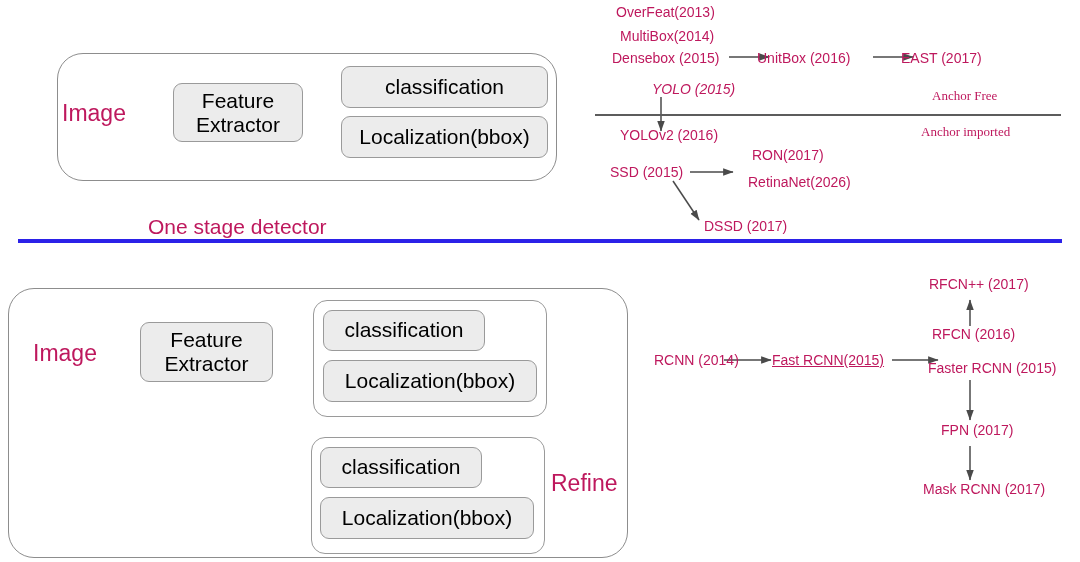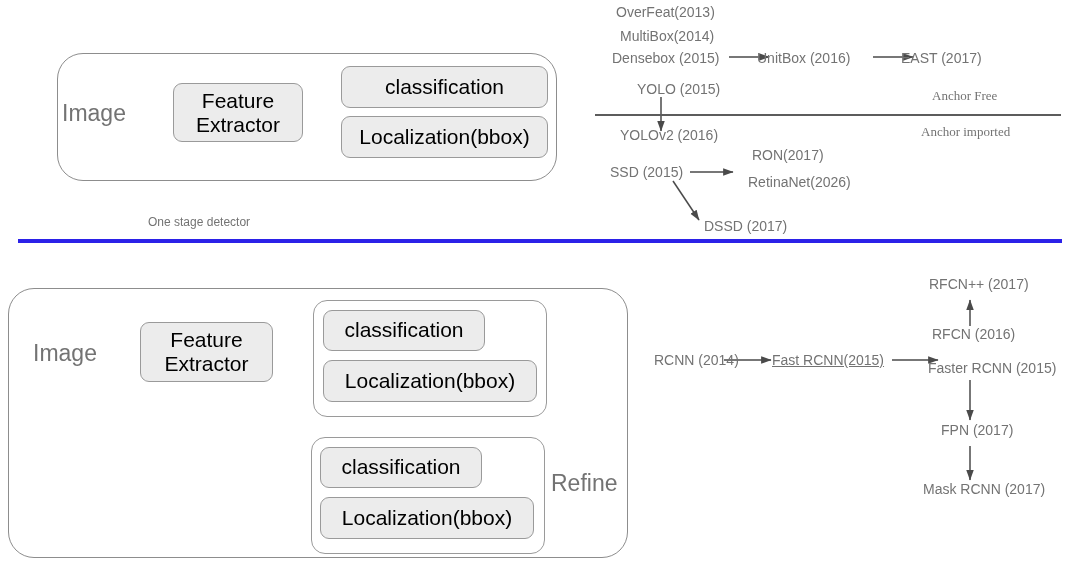--- a/index.html
+++ b/index.html
@@ -33,24 +33,24 @@
     border:1.4px solid #9a9a9a;
     border-radius:9px;
     box-sizing:border-box;
     display:flex;align-items:center;justify-content:center;
     white-space:nowrap;
   }
   .node-box .txt{font-size:21px;line-height:1.08;color:#000;text-align:center;}
   .node-box.two-line .txt{font-size:21px;line-height:1.12;}
 
   
-  .lab{position:absolute;white-space:nowrap;color:#737373;}
+  .lab{position:absolute;white-space:nowrap;color:#be185d;}
   .lab-image{font-size:23px;}
   .lab-side{font-size:23px;}
-  .lab-caption{font-size:12px;}
+  .lab-caption{font-size:21px;}
   .lab-tl{font-size:14px;}      
   .lab-anchor{font-size:13px;font-family:Liberation Serif, serif;}
 
   
   .blue-divider{position:absolute;background:#2b21e8;}
   .grey-rule{position:absolute;background:#5c5c5c;}
 
   svg.ov{position:absolute;left:0;top:0;width:1080px;height:562px;overflow:visible;pointer-events:none;}
 </style>
 </head>
@@ -147,21 +147,21 @@
   <div class="grey-rule" style="left:595px;top:114px;width:466px;height:2px;"></div>
 
   <div class="lab lab-anchor" style="left:932px;top:88px;">Anchor Free</div>
   <div class="lab lab-anchor" style="left:921px;top:124px;">Anchor imported</div>
 
   <div class="lab lab-tl" style="left:616px;top:4px;">OverFeat(2013)</div>
   <div class="lab lab-tl" style="left:620px;top:28px;">MultiBox(2014)</div>
   <div class="lab lab-tl" style="left:612px;top:50px;">Densebox (2015)</div>
   <div class="lab lab-tl" style="left:757px;top:50px;">UnitBox (2016)</div>
   <div class="lab lab-tl" style="left:901px;top:50px;">EAST (2017)</div>
-  <div class="lab lab-tl" style="left:637px;top:81px;">YOLO (2015)</div>
+  <div class="lab lab-tl" style="left:652px;top:81px;font-style:italic;">YOLO (2015)</div>
   <div class="lab lab-tl" style="left:620px;top:127px;">YOLOv2 (2016)</div>
   <div class="lab lab-tl" style="left:610px;top:164px;">SSD (2015)</div>
   <div class="lab lab-tl" style="left:752px;top:147px;">RON(2017)</div>
   <div class="lab lab-tl" style="left:748px;top:174px;">RetinaNet(2026)</div>
   <div class="lab lab-tl" style="left:704px;top:218px;">DSSD (2017)</div>
 
   <div class="lab lab-tl" style="left:654px;top:352px;">RCNN (2014)</div>
   <div class="lab lab-tl" style="left:772px;top:352px;text-decoration:underline;">Fast RCNN(2015)</div>
   <div class="lab lab-tl" style="left:928px;top:360px;">Faster RCNN (2015)</div>
   <div class="lab lab-tl" style="left:932px;top:326px;">RFCN (2016)</div>

